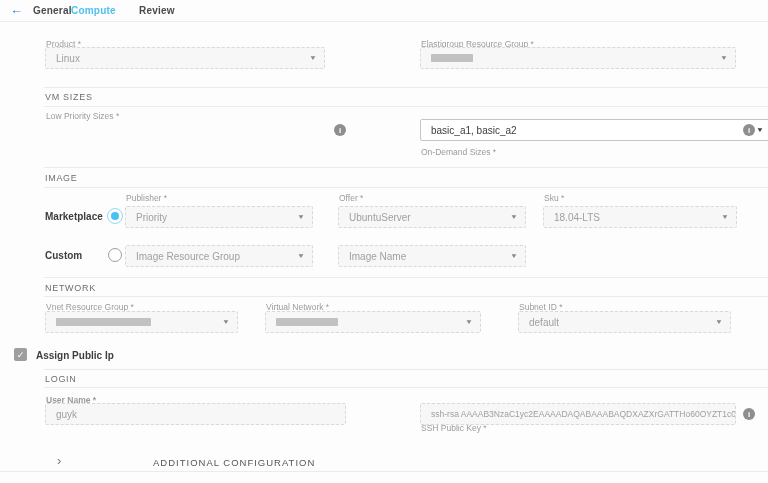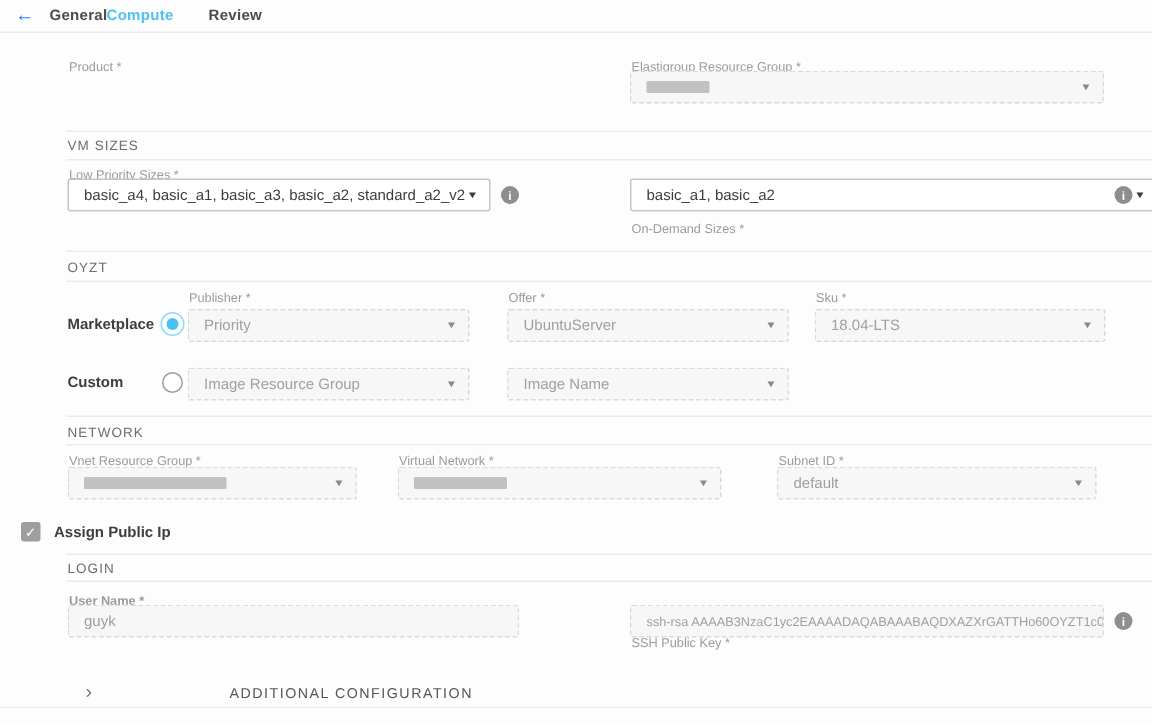--- a/index.html
+++ b/index.html
@@ -74,46 +74,46 @@
 
 <div class="screen">
 
   <span class="back">←</span>
   <span class="tab" id="tab-general">General</span>
   <span class="tab active" id="tab-compute">Compute</span>
   <span class="tab" id="tab-review">Review</span>
   <div class="hr full" id="hr-top"></div>
 
   <span class="flabel" id="l-product">Product *</span>
+  <div class="field dashed" id="f-product">
+    <span class="fval dim">Linux</span>
+    <span class="caret">▼</span>
+  </div>
   <span class="flabel" id="l-erg">Elastigroup Resource Group *</span>
   <div class="field dashed" id="f-erg">
     <span class="redact w42"></span>
     <span class="caret">▼</span>
   </div>
 
   <div class="hr" id="hr-a"></div>
   <span class="stitle" id="t-vmsizes">VM SIZES</span>
   <div class="hr" id="hr-b"></div>
 
   <span class="flabel" id="l-lp">Low Priority Sizes *</span>
-  <div class="field solid" id="f-lp">
-    <span class="fval">basic_a4, basic_a1, basic_a3, basic_a2, standard_a2_v2</span>
-    <span class="caret">▼</span>
-  </div>
   <span class="info" id="info-lp">i</span>
 
   <span class="flabel" id="l-od">On-Demand Sizes *</span>
   <div class="field solid" id="f-od">
     <span class="fval">basic_a1, basic_a2</span>
     <span class="caret">▼</span>
   </div>
   <span class="info" id="info-od">i</span>
 
   <div class="hr" id="hr-c"></div>
-  <span class="stitle" id="t-image">OYZT</span>
+  <span class="stitle" id="t-image">IMAGE</span>
   <div class="hr" id="hr-d"></div>
 
   <span class="rowlabel" id="lbl-marketplace">Marketplace</span>
   <span class="radio on">
       <span class="dot"></span>
     </span>
 
   <span class="flabel" id="l-publisher">Publisher *</span>
   <div class="field dashed" id="f-publisher">
     <span class="fval dim">Priority</span>

